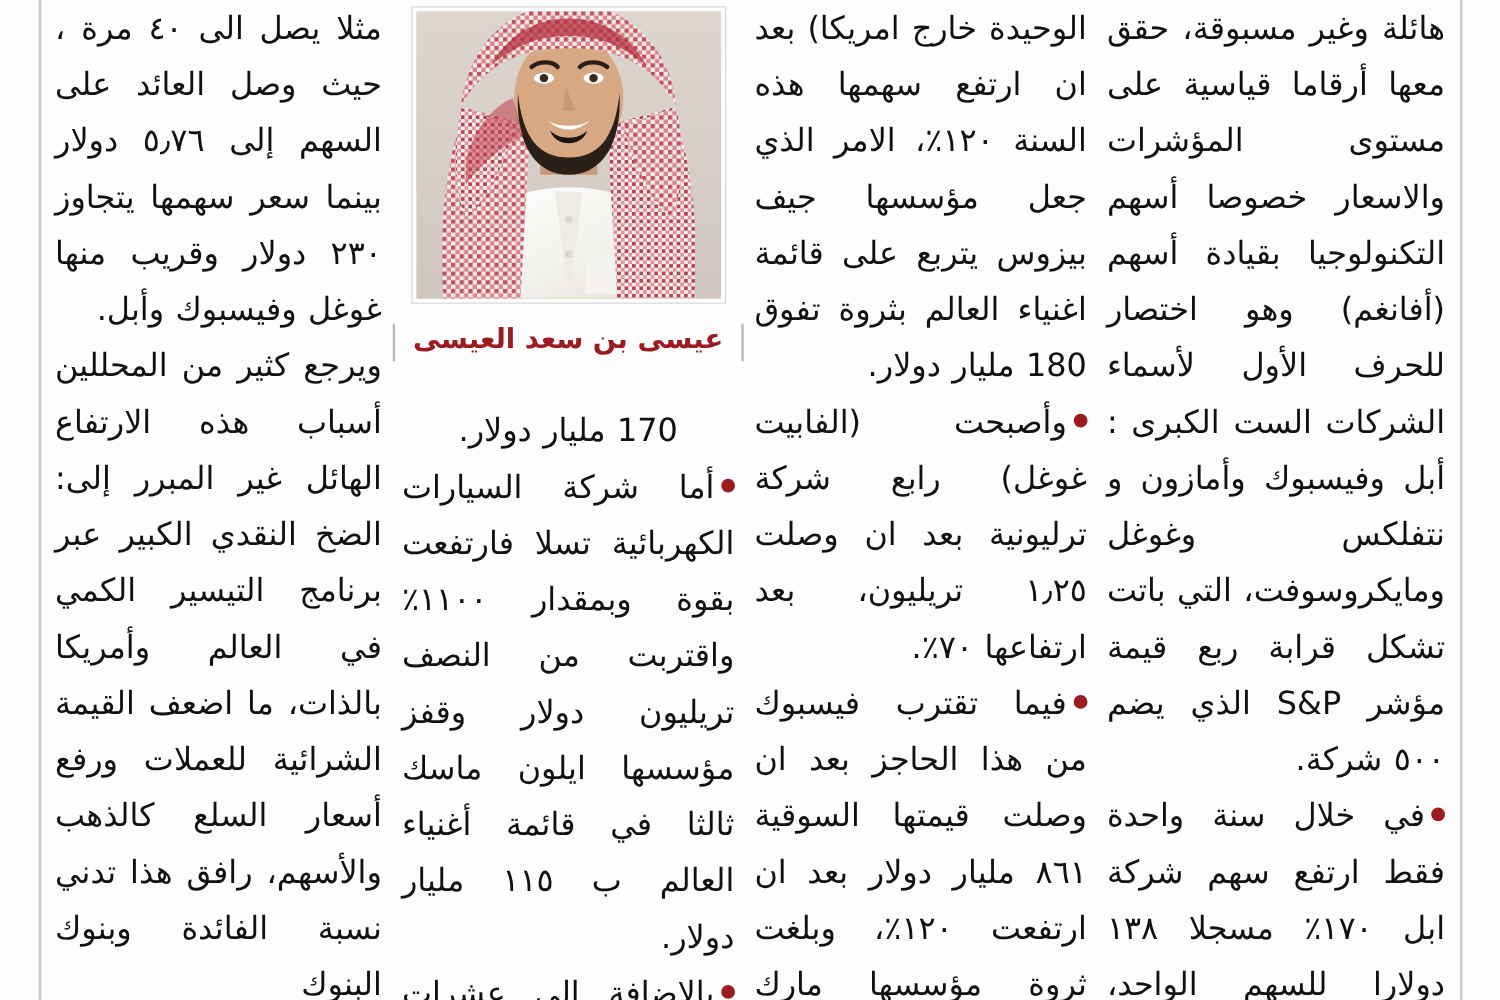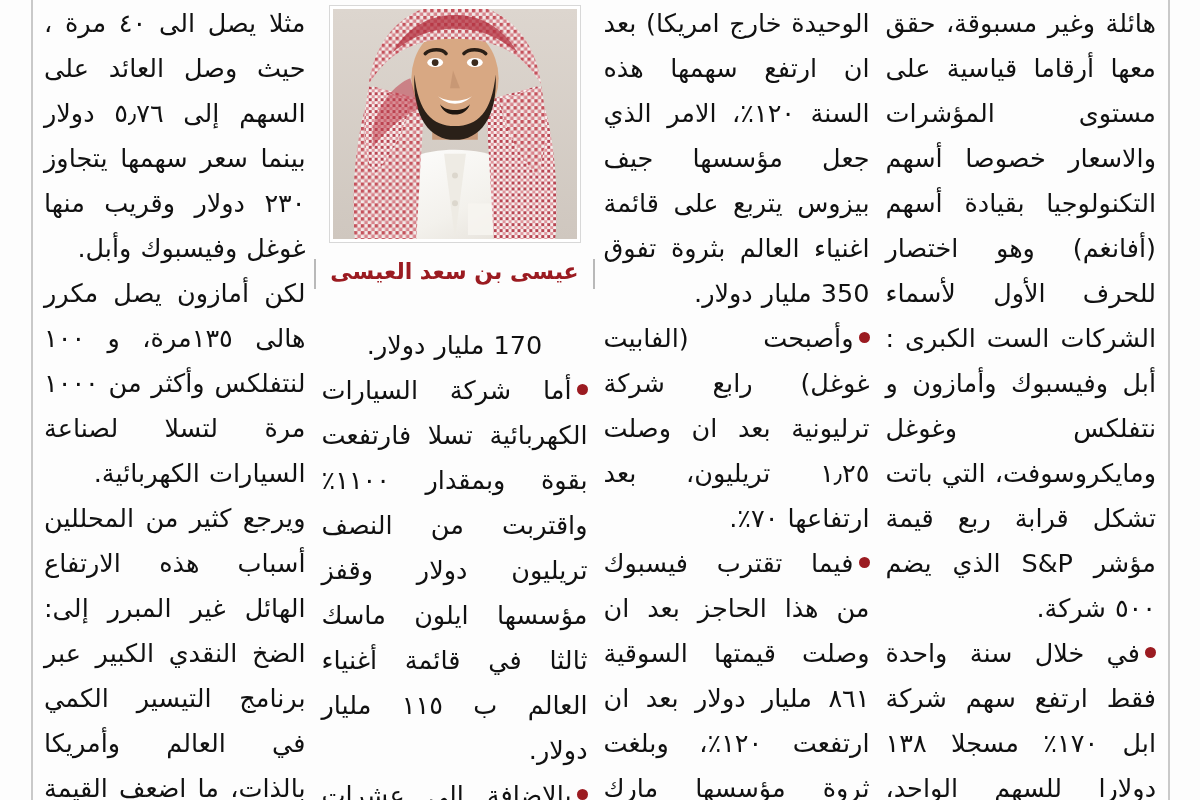--- a/index.html
+++ b/index.html
@@ -151,21 +151,21 @@
         </p>
         <p class="para">
           <span class="bullet"></span><span>في خلال سنة واحدة فقط ارتفع سهم شركة ابل ١٧٠٪ مسجلا ١٣٨ دولارا للسهم الواحد، وصلت معها القيمة السوقية للشركة الى اكثر من ٢٫٢٥ تريليون دولار (٨٫٥ تريليون دولار)</span>
         </p>
       </div>
     </div>
 
     <div class="col col-2">
       <div class="col-inner">
         <p class="para">
-          <span>الوحيدة خارج امريكا) بعد ان ارتفع سهمها هذه السنة ١٢٠٪، الامر الذي جعل مؤسسها جيف بيزوس يتربع على قائمة اغنياء العالم بثروة تفوق 350 مليار دولار.</span>
+          <span>الوحيدة خارج امريكا) بعد ان ارتفع سهمها هذه السنة ١٢٠٪، الامر الذي جعل مؤسسها جيف بيزوس يتربع على قائمة اغنياء العالم بثروة تفوق 180 مليار دولار.</span>
         </p>
         <p class="para">
           <span class="bullet"></span><span>وأصبحت (الفابيت غوغل) رابع شركة ترليونية بعد ان وصلت ١٫٢٥ تريليون، بعد ارتفاعها ٧٠٪.</span>
         </p>
         <p class="para">
           <span class="bullet"></span><span>فيما تقترب فيسبوك من هذا الحاجز بعد ان وصلت قيمتها السوقية ٨٦١ مليار دولار بعد ان ارتفعت ١٢٠٪، وبلغت ثروة مؤسسها مارك زوكربيرغ</span>
         </p>
       </div>
     </div>
 
@@ -253,22 +253,19 @@
         </p>
       </div>
     </div>
 
     <div class="col col-4">
       <div class="col-inner">
         <p class="para">
           <span>مثلا يصل الى ٤٠ مرة ، حيث وصل العائد على السهم إلى ٥٫٧٦ دولار بينما سعر سهمها يتجاوز ٢٣٠ دولار وقريب منها غوغل وفيسبوك وأبل.</span>
         </p>
         <p class="para">
-          <span>لكن أمازون يصل مكرر هالى ١٣٥مرة، و ١٠٠ لنتفلكس وأكثر من ١٠٠٠ مرة لتسلا لصناعة السيارات الكهربائية.</span>
-        </p>
-        <p class="para">
           <span>ويرجع كثير من المحللين أسباب هذه الارتفاع الهائل غير المبرر إلى: الضخ النقدي الكبير عبر برنامج التيسير الكمي في العالم وأمريكا بالذات، ما اضعف القيمة الشرائية للعملات ورفع أسعار السلع كالذهب والأسهم، رافق هذا تدني نسبة الفائدة وبنوك البنوك</span>
         </p>
       </div>
     </div>
 
   </div>
 </div>
 
 </body></html>

